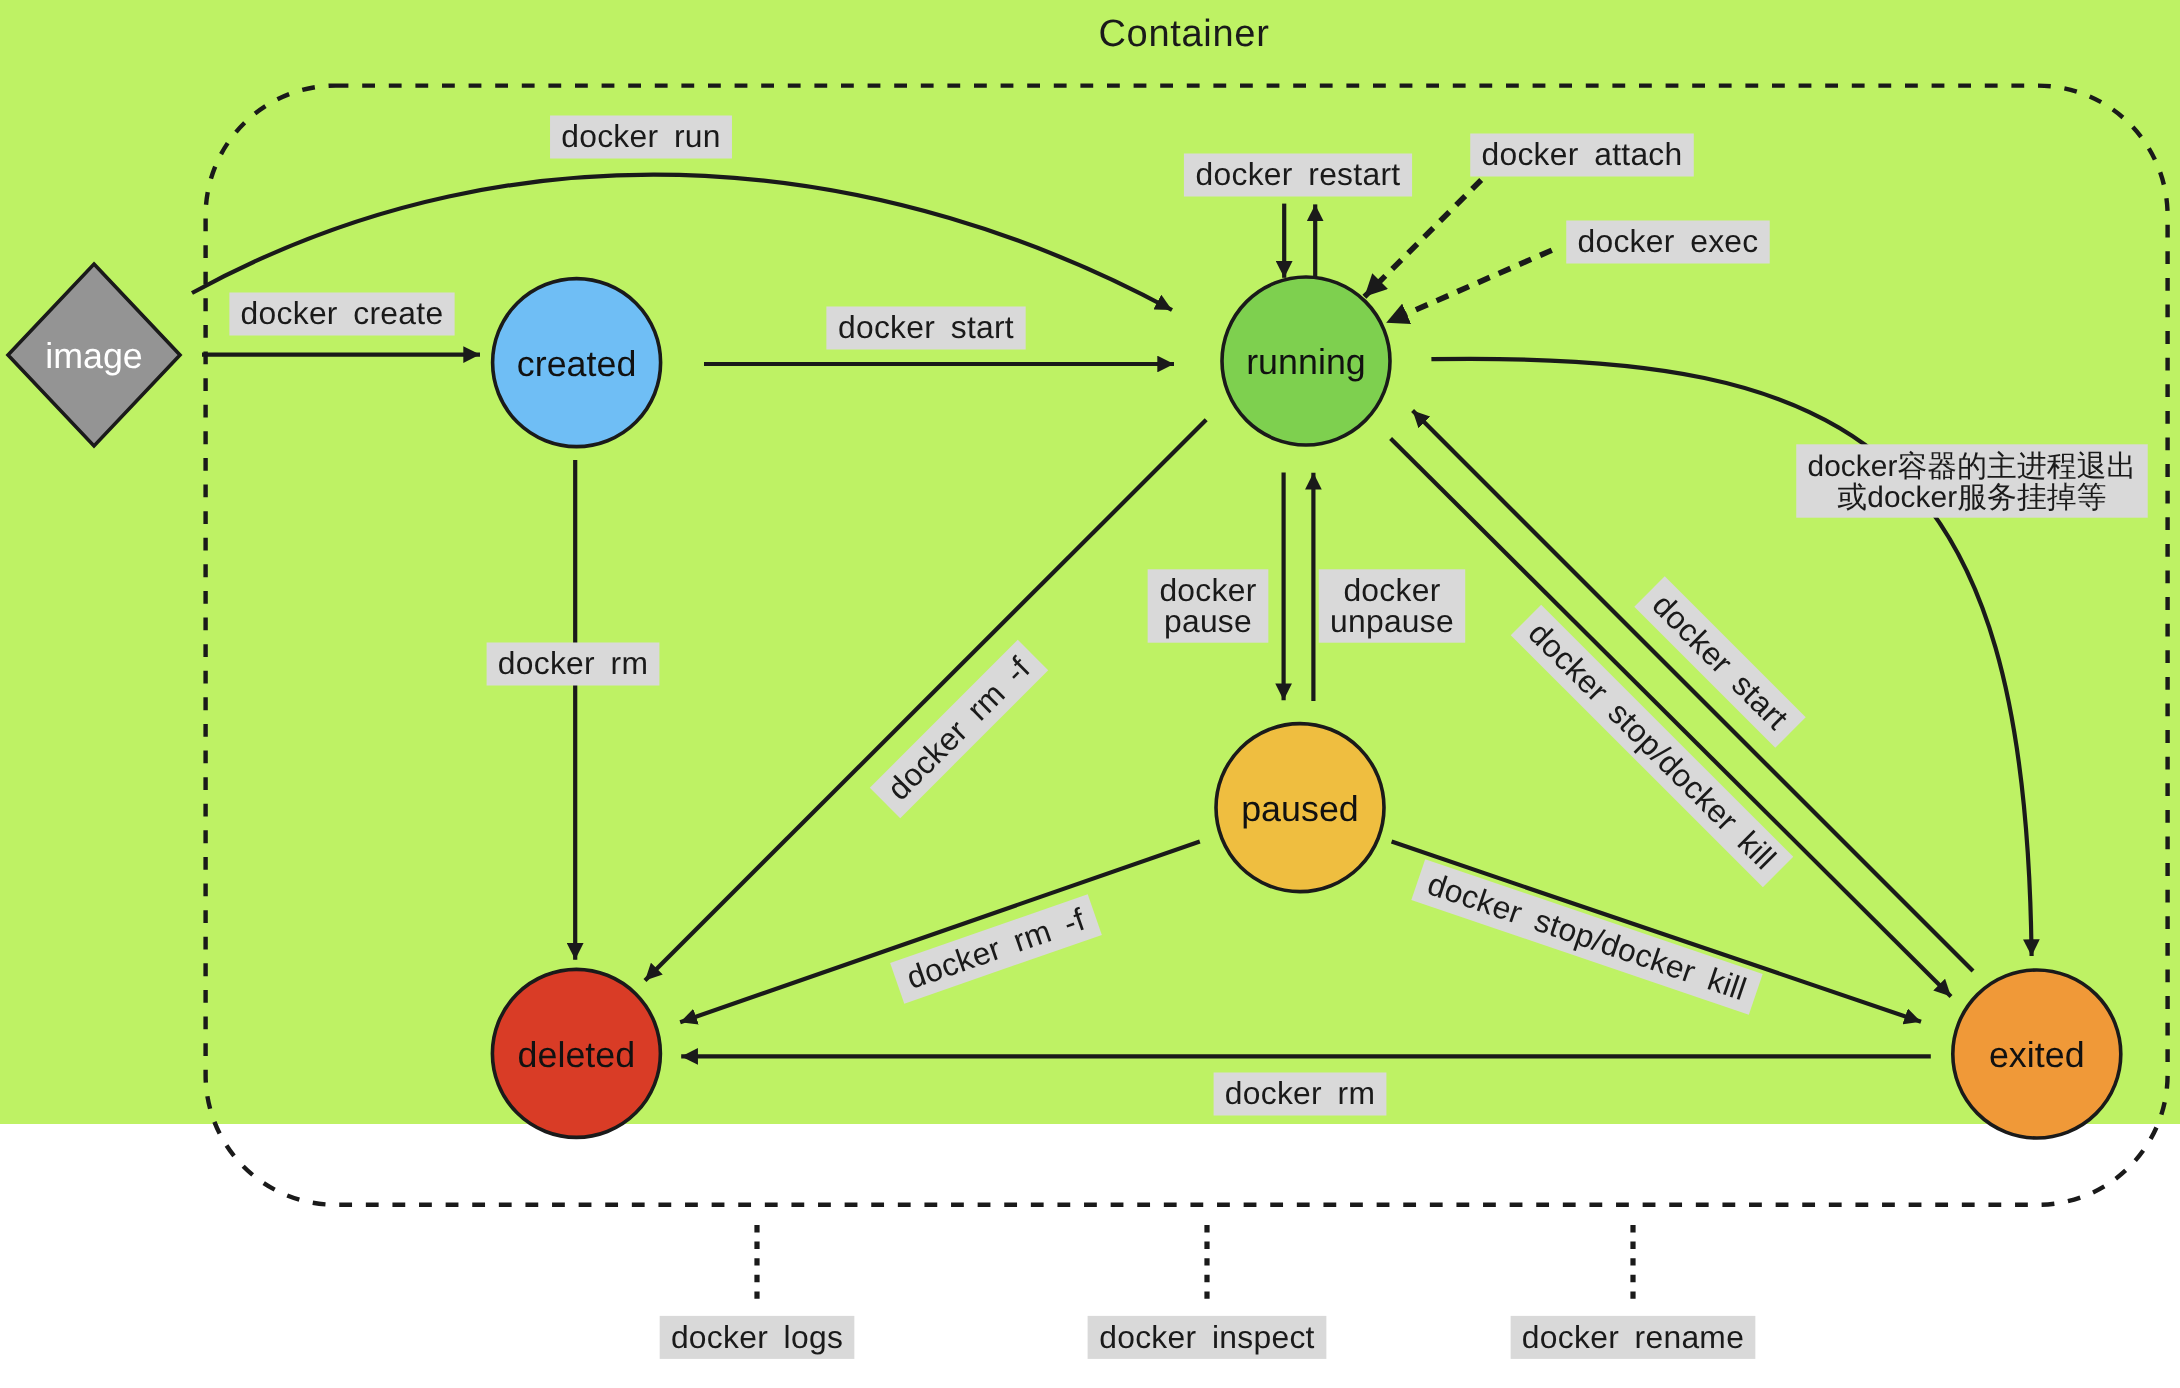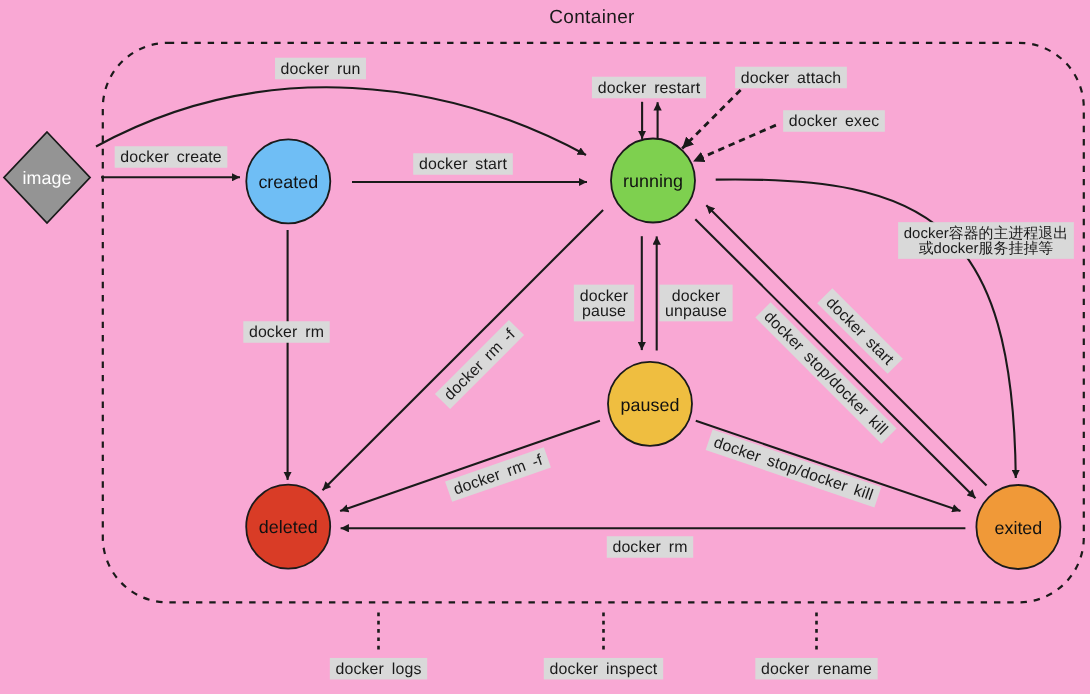--- a/index.html
+++ b/index.html
@@ -1,20 +1,20 @@
 <!DOCTYPE html>
 <html><head>
 <meta charset="utf-8">
 <title>Docker Container Lifecycle</title>
 <style>
   html,body{margin:0;padding:0;background:#ffffff;}
   body{width:1090px;height:694px;overflow:hidden;
        font-family:"Liberation Sans",sans-serif;
        -webkit-font-smoothing:antialiased;}
-  #stage{position:relative;width:1090px;height:694px;background:#f9a8d4;}
+  #stage{position:relative;width:1090px;height:562px;background:#bef264;}
   svg#diagram{display:block;position:absolute;left:0;top:0;}
   text{font-family:"Liberation Sans",sans-serif;
         -webkit-font-smoothing:antialiased;text-rendering:geometricPrecision;}
   .cmd-text{font-size:15.9px;fill:#1a1a1a;letter-spacing:0.15px;word-spacing:3.2px;}
   .cmd-cn{font-size:14.9px;fill:#1a1a1a;letter-spacing:0.05px;}
   .node-text{font-size:17.9px;fill:#111111;letter-spacing:0.02px;}
   .node-text-light{font-size:17.9px;fill:#ffffff;letter-spacing:0.02px;}
   .title-text{font-size:19px;fill:#1a1a1a;letter-spacing:0.35px;}
   .edge{fill:none;stroke:#1a1a1a;stroke-width:2.1;}
   .edge-dash{fill:none;stroke:#1a1a1a;stroke-width:2.8;stroke-dasharray:6.4 4.9;stroke-linecap:butt;}

